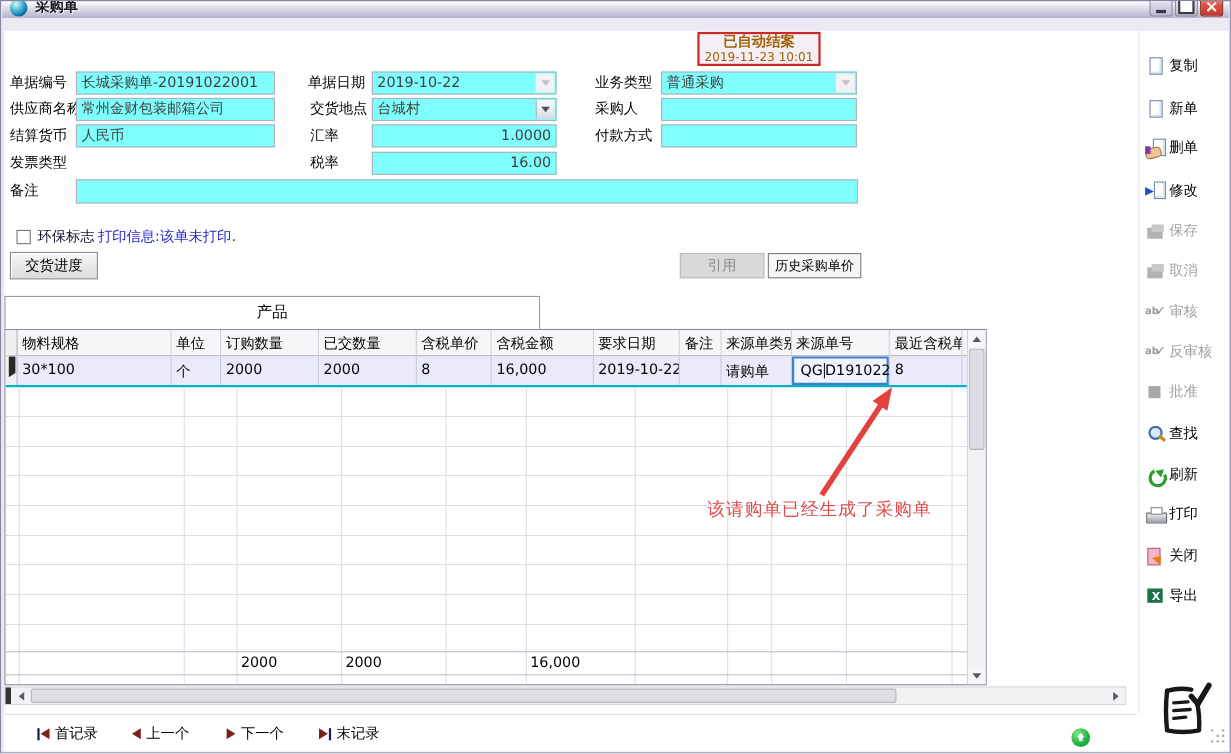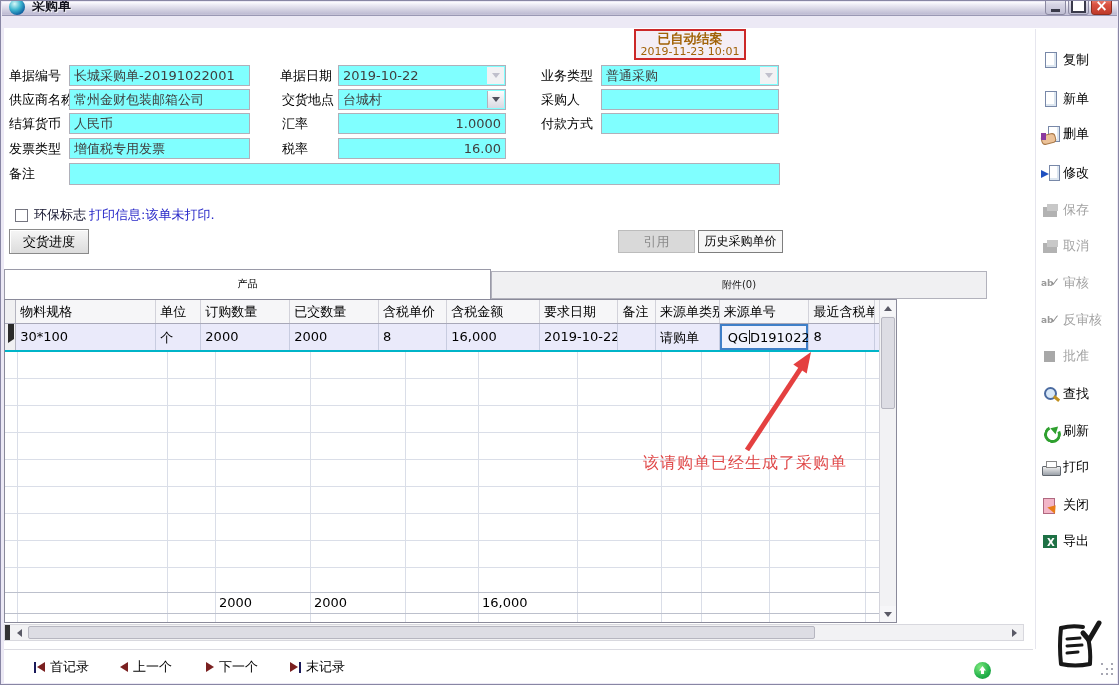--- a/index.html
+++ b/index.html
@@ -53,21 +53,21 @@
   .btn { position:absolute; font-size:13px; text-align:center; }
   .btn-progress { left:8px; top:228px; width:80px; height:25px; line-height:23px;
     background:linear-gradient(#f6f6f6,#dcdcdc); border:1px solid #8a8a8a;
     box-shadow:inset 1px 1px 0 #fff; }
   .btn-reference { left:617px; top:229px; width:77px; height:23px; line-height:21px;
     background:#d9d9d9; border:1px solid #bcbcbc; color:#8b8b8b; }
   .btn-history { left:697px; top:229px; width:85px; height:23px; line-height:21px;
     background:#f6f6f6; border:1px solid #7e7e7e; font-size:12px; }
 
   
-  .tab { position:absolute; text-align:center; font-size:10px; }
+  .tab { position:absolute; text-align:center; font-size:14px; }
   .tab-product { left:3px; top:268px; width:487px; height:30px; line-height:28px;
     background:#fff; border:1px solid #9a9aa8; border-bottom:none; z-index:2; }
   .tab-attach { left:490px; top:270px; width:496px; height:28px; line-height:26px;
     background:#f0f0f2; border:1px solid #b2b2bc; color:#202020; }
 
   
   .grid { position:absolute; left:3px; top:298px; width:893px; height:324px;
     border:1px solid #8a8a9a; background:#fff; overflow:hidden; }
   .ghead { position:absolute; left:0; top:0; right:17px; height:24px; display:flex;
     background:#f6f6f8; border-bottom:1px solid #a8a8b8; }
@@ -244,37 +244,35 @@
   <div class="finput" style="left:600px;top:88px;width:178px;"></div>
 
   <div class="flabel" style="left:8px;top:112px;">结算货币</div>
   <div class="finput" style="left:68px;top:112px;width:181px;">人民币</div>
   <div class="flabel" style="left:281px;top:112px;">汇率</div>
   <div class="finput num" style="left:337px;top:112px;width:168px;">1.0000</div>
   <div class="flabel" style="left:540px;top:112px;">付款方式</div>
   <div class="finput" style="left:600px;top:112px;width:178px;"></div>
 
   <div class="flabel" style="left:8px;top:137px;">发票类型</div>
-  <div class="finput" style="left:68px;top:137px;width:181px;">增值税专用发票</div>
   <div class="flabel" style="left:281px;top:137px;">税率</div>
   <div class="finput num" style="left:337px;top:137px;width:168px;">16.00</div>
 
   <div class="flabel" style="left:8px;top:162px;">备注</div>
   <div class="finput" style="left:68px;top:162px;width:711px;height:22px;"></div>
 
   <div class="checkbox"></div>
   <div class="eco-label">环保标志</div>
   <div class="print-info">打印信息:该单未打印.</div>
 
   <div class="btn btn-progress">交货进度</div>
   <div class="btn btn-reference">引用</div>
   <div class="btn btn-history">历史采购单价</div>
 
   <div class="tab tab-product">产品</div>
-  <div class="tab tab-attach">附件(0)</div>
 
   <div class="grid">
     <div class="ghead">
       <div class="gc w0"></div>
       <div class="gc w1">物料规格</div>
       <div class="gc w2">单位</div>
       <div class="gc w3">订购数量</div>
       <div class="gc w4">已交数量</div>
       <div class="gc w5">含税单价</div>
       <div class="gc w6">含税金额</div>

